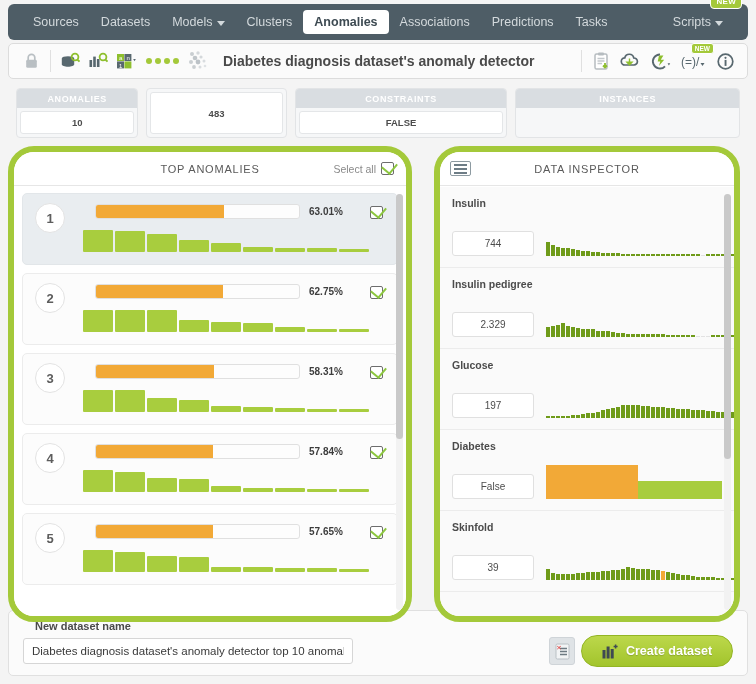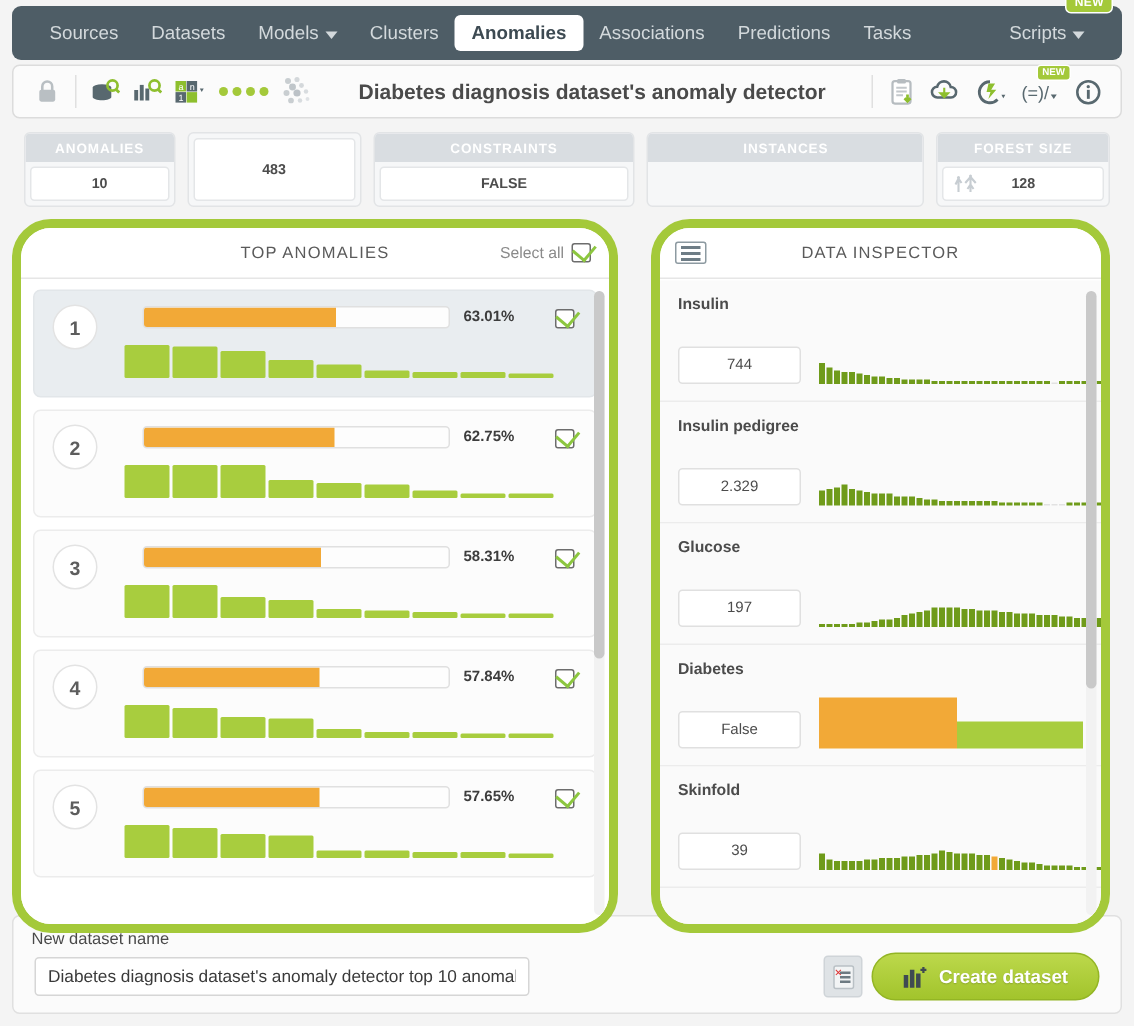--- a/index.html
+++ b/index.html
@@ -59,21 +59,21 @@
     z-index: 4;
   }
   .tb-icon {
     width: 28px; height: 26px;
     display: flex; align-items: center; justify-content: center;
     cursor: pointer; position: relative;
   }
   .tb-sep { width: 1px; height: 22px; background: #e0e0e0; margin: 0 5px; }
   .tb-title {
     font-size: 14px; color: #4a4a4a; font-weight: bold;
-    margin-left: 24px; white-space: nowrap; overflow: hidden;
+    margin-left: 8px; white-space: nowrap; overflow: hidden;
     flex: 1;
   }
   .dots { display: flex; gap: 3px; align-items: center; padding: 0 6px; }
   .dot { width: 6px; height: 6px; border-radius: 50%; background: #a4c93a; }
   .tb-right { display: flex; align-items: center; }
   .mini-new {
     position: absolute; top: -5px; right: -3px;
     background: #a4c93a; color: #fff; font-size: 6.5px; font-weight: bold;
     padding: 1px 3px; border-radius: 3px; border: 1px solid #fff;
   }
@@ -229,22 +229,22 @@
   .hbar { width: 4px; background: #6f9b1a; border-radius: 0; }
   .catbars { display: flex; align-items: flex-end; height: 38px; flex: 1; gap: 0; }
 
   
   .bottom {
     position: absolute; left: 8px; bottom: 8px; right: 8px; height: 66px;
     background: #fbfbfb; border: 1px solid #e0e0e0; border-radius: 5px;
     z-index: 1;
   }
   .ds-label {
-    position: absolute; left: 12px; top: 9px;
-    font-size: 11px; color: #4a4a4a; font-weight: normal; text-align: center;
+    position: absolute; left: 26px; top: 9px;
+    font-size: 11px; color: #4a4a4a; font-weight: bold; text-align: center;
   }
   .ds-input {
     position: absolute; left: 14px; top: 27px;
     width: 330px; height: 26px;
     border: 1px solid #d6d6d6; border-radius: 3px;
     background: #fff; padding: 0 8px;
     font-size: 11.5px; color: #3a3a3a;
     font-family: "Liberation Sans", sans-serif;
   }
   .cfg-btn {
@@ -418,32 +418,20 @@
         </div>
       </div>
       <div class="stat" style="flex: 1.75 1 0%;">
         <div class="stat-head">CONSTRAINTS</div>
         <div class="stat-body">
           <span>FALSE</span>
         </div>
       </div>
       <div class="stat" style="flex: 1.85 1 0%;">
         <div class="stat-head">INSTANCES</div>
-      </div>
-      <div class="stat" style="flex: 1.15 1 0%;">
-        <div class="stat-head">FOREST SIZE</div>
-        <div class="stat-body">
-          <span class="lead-icon"><svg width="22" height="15" viewBox="0 0 22 15">
-              <path d="M3 14V5M3 5L1 9M3 5l2 3" stroke="#c7cdd2" stroke-width="1.4" fill="none"></path>
-              <path d="M11 14V4M11 4L7.5 8M11 4l3.5 4M11 9l-2 3M11 9l2 3" stroke="#c7cdd2" stroke-width="1.4" fill="none"></path>
-              <circle cx="3" cy="4.4" r="1" fill="#c7cdd2"></circle>
-              <circle cx="11" cy="3.4" r="1" fill="#c7cdd2"></circle>
-            </svg></span>
-          <span>128</span>
-        </div>
       </div>
     </div>
 
   <div class="panel-left">
     <div class="panel-header">
       <div class="panel-title">TOP ANOMALIES</div>
       <div class="select-all">
         <span>Select all</span>
         <span class="chk"></span>
       </div>

